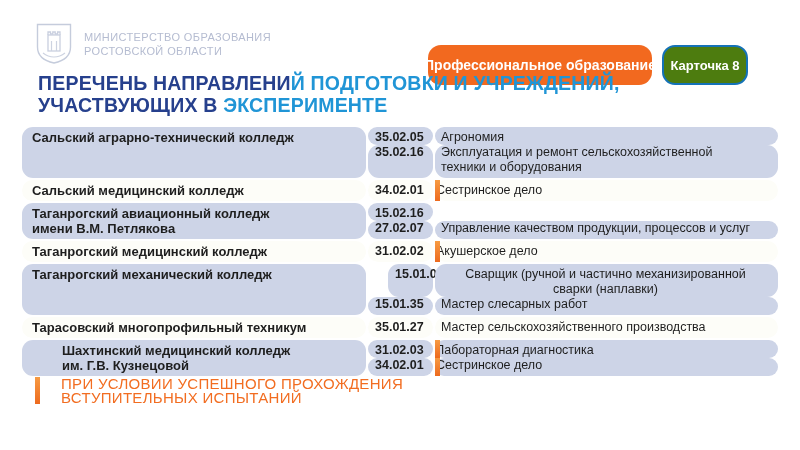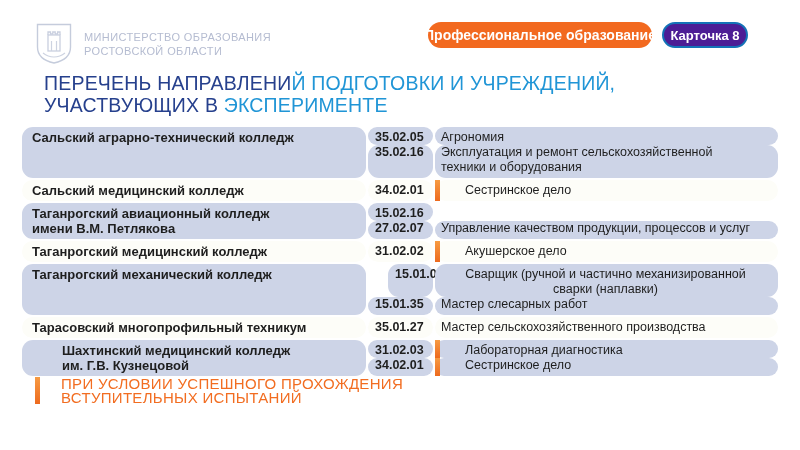--- a/index.html
+++ b/index.html
@@ -10,55 +10,55 @@
     -webkit-font-smoothing:antialiased;
   }
   
   .logo-box{position:absolute;left:35px;top:23px;width:38px;height:41px;}
   .ministry{
     position:absolute;left:84px;top:30px;
     font-size:11px;line-height:14px;letter-spacing:.4px;
     color:#B5BCD1;font-weight:400;text-transform:uppercase;
   }
   .badge{
-    position:absolute;top:22px;height:26px;box-sizing:border-box;
+    position:absolute;top:45px;height:40px;box-sizing:border-box;
     border-radius:13px;color:#fff;font-weight:700;
     display:flex;align-items:center;white-space:nowrap;
   }
   .badge-orange{
     left:428px;width:224px;justify-content:center;
     background:#F2691F;font-size:14px;
   }
   .badge-blue{
     left:662px;width:86px;justify-content:center;
-    background:#4c1d95;border:2px solid #1472B7;font-size:13px;
+    background:#4d7c0f;border:2px solid #1472B7;font-size:13px;
   }
   
   .title{
-    position:absolute;left:44px;top:73px;width:750px;
-    font-size:19.5px;line-height:21.5px;font-weight:400;letter-spacing:.2px;
+    position:absolute;left:38px;top:73px;width:750px;
+    font-size:19.5px;line-height:21.5px;font-weight:700;letter-spacing:.2px;
   }
   .t-dark{color:#26408D;}
   .t-light{color:#2095D6;}
   
   .table{position:absolute;left:22px;top:127px;width:756px;}
   .trow{
     display:grid;grid-template-columns:344px 65px 1fr;
     column-gap:2px;margin-bottom:2px;
   }
   .cell{
     font-size:12.5px;line-height:15px;color:#1E1E1E;
     padding:0 6px;white-space:pre-line;box-sizing:border-box;border-radius:11px;
   }
   .shade-blue  .cell{background:#CDD4E7;}
   .shade-white .cell{background:#FDFDF8;}
   .inst{grid-column:1;font-weight:700;font-size:13px;padding:3px 10px;}
   .code{font-weight:700;padding-left:7px;}
   .prog{position:relative;padding-right:8px;}
-  .prog.accent{padding-left:30px;}
+  .prog.accent{padding-left:1px;}
   .cell.first{padding-top:3px;}
   .cell.last{padding-bottom:3px;}
   .abar{
     position:absolute;left:0;top:0;bottom:0;width:5px;
     background:linear-gradient(180deg,#F79B43,#ED6A1E);
   }
   
   .footer{position:absolute;left:35px;top:377px;display:flex;}
   .fbar{width:5px;height:27px;background:linear-gradient(180deg,#F79B43,#ED6A1E);}
   .ftext{

